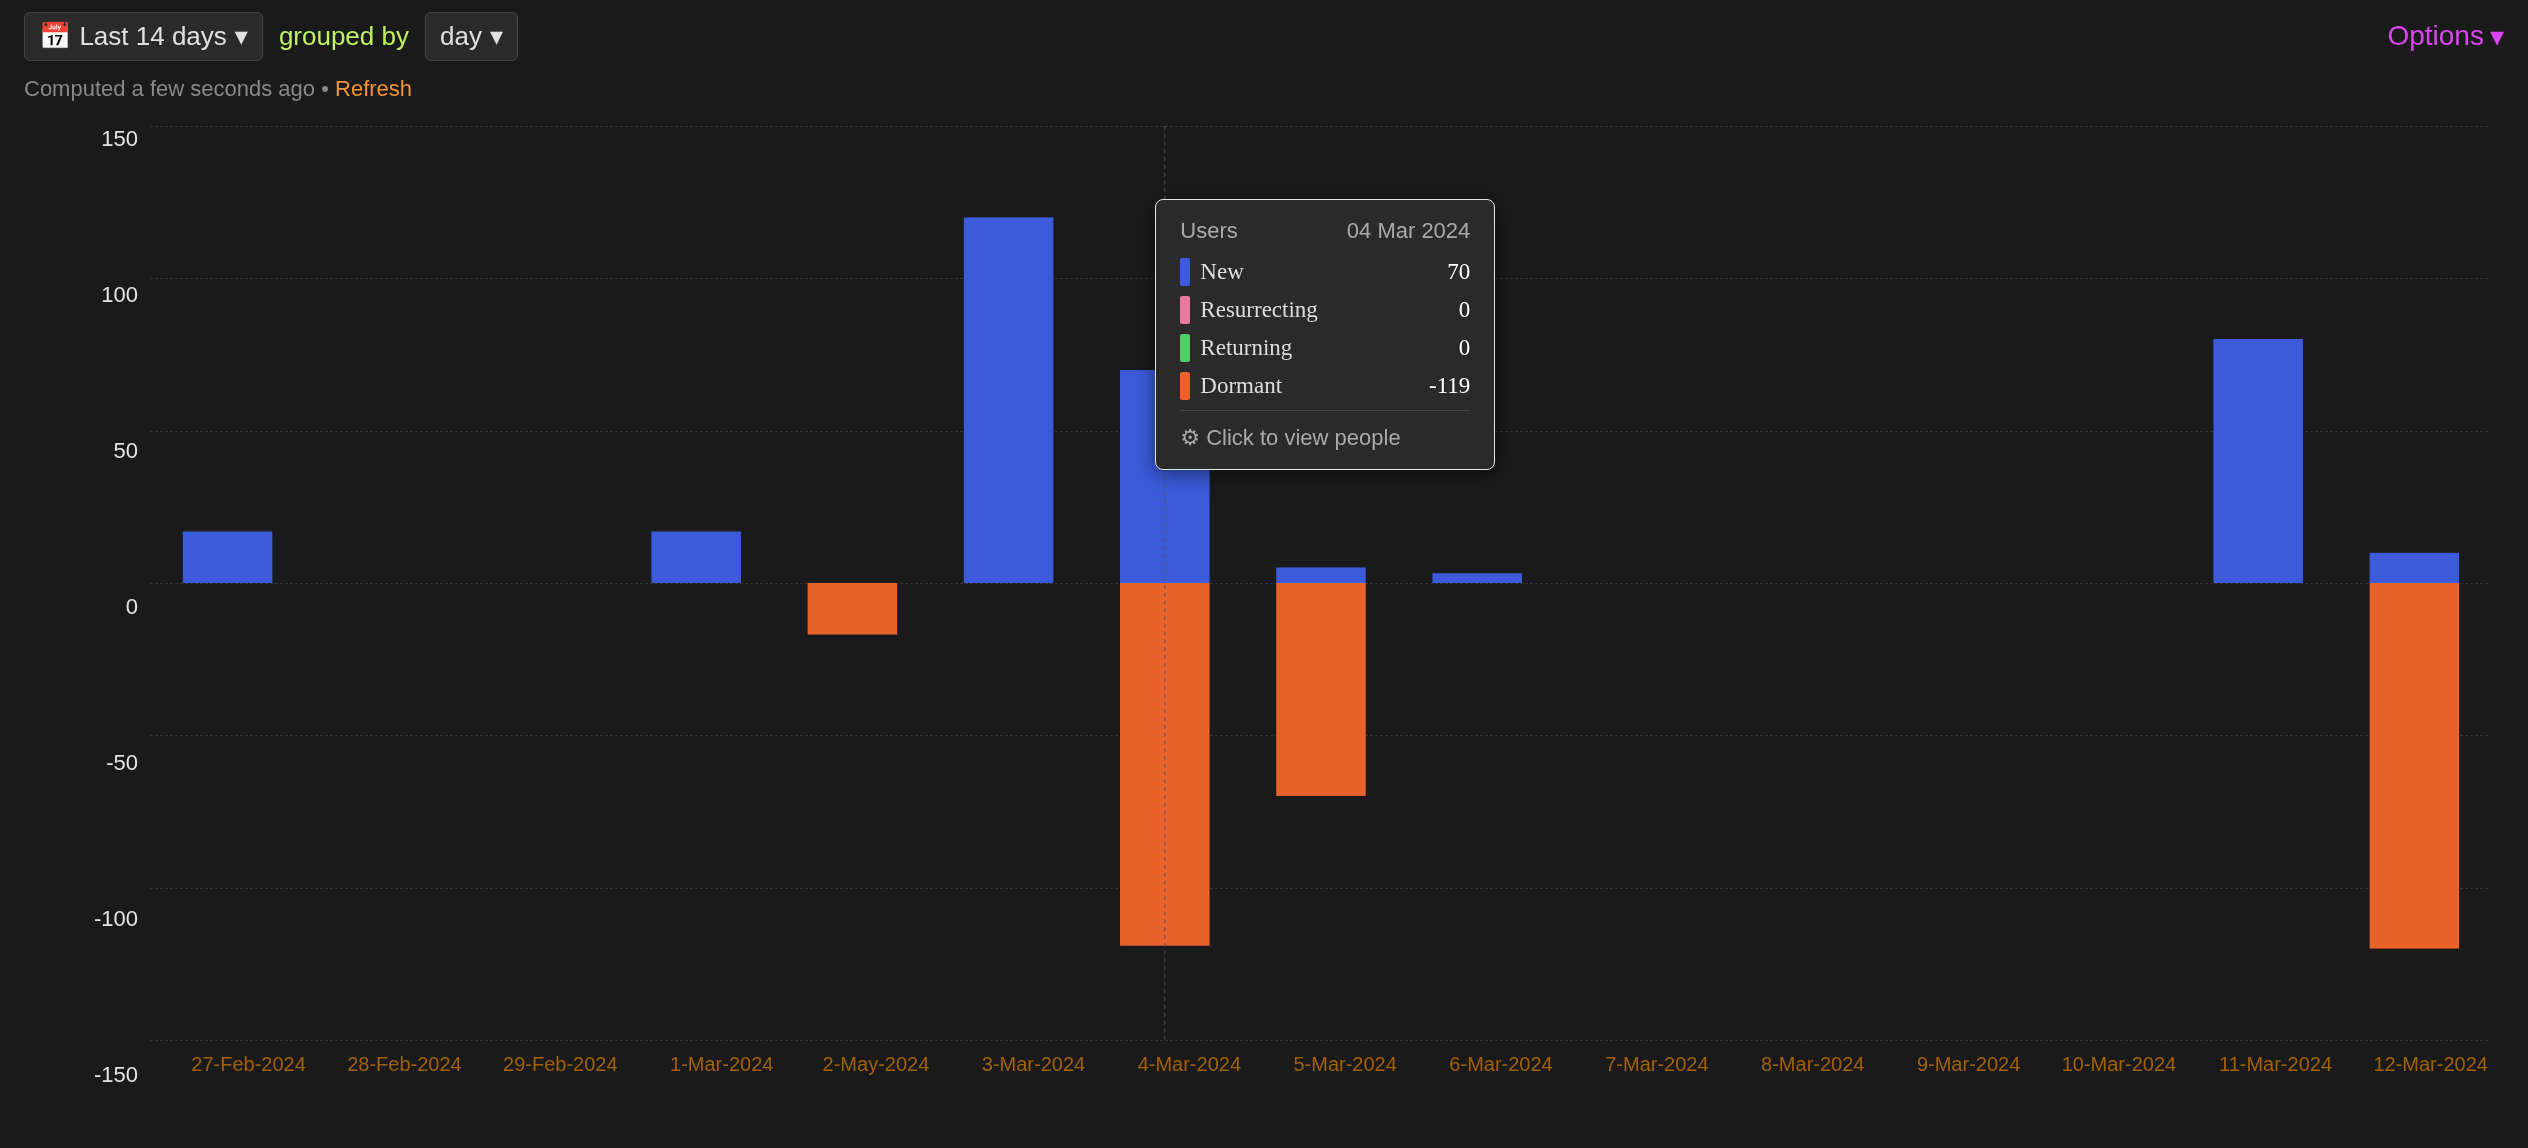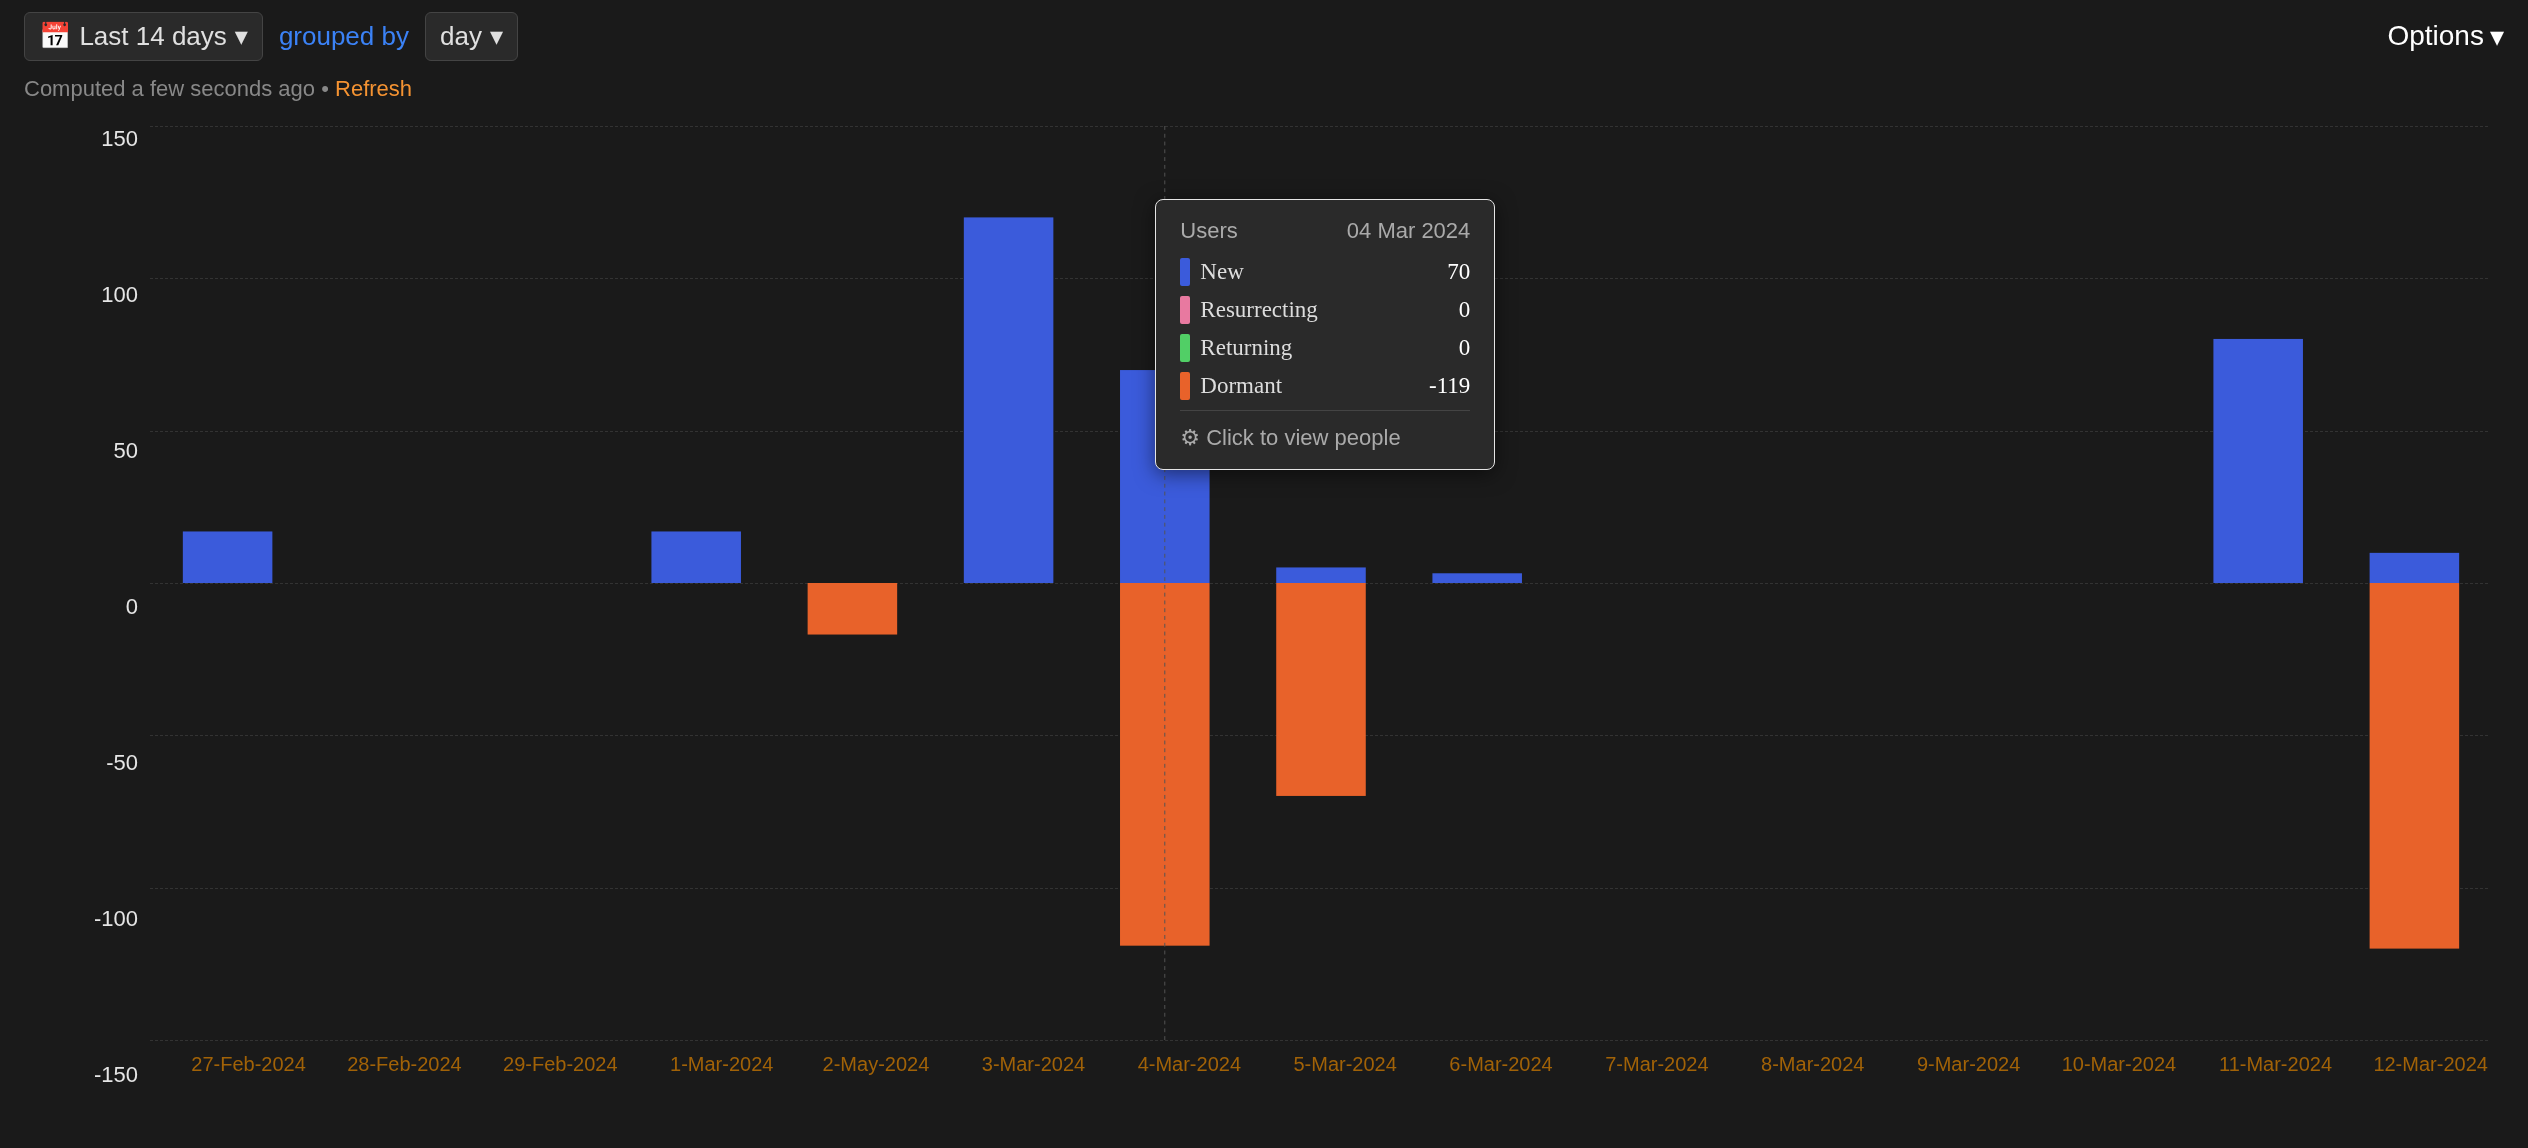--- a/index.html
+++ b/index.html
@@ -31,27 +31,27 @@
       color: #e0e0e0;
       padding: 8px 14px;
       font-size: 26px;
       cursor: pointer;
       display: flex;
       align-items: center;
       gap: 8px;
     }
     .grouped-by-label {
       font-size: 26px;
-      color: #3b82f6;
+      color: #bef264;
       text-align: right;
     }
     .options-btn {
       background: none;
       border: none;
-      color: #ffffff;
+      color: #d946ef;
       font-size: 28px;
       cursor: pointer;
       display: flex;
       align-items: center;
       gap: 6px;
     }
     .subtitle-bar {
       padding: 4px 24px 12px 24px;
       font-size: 22px;
       color: #888;

